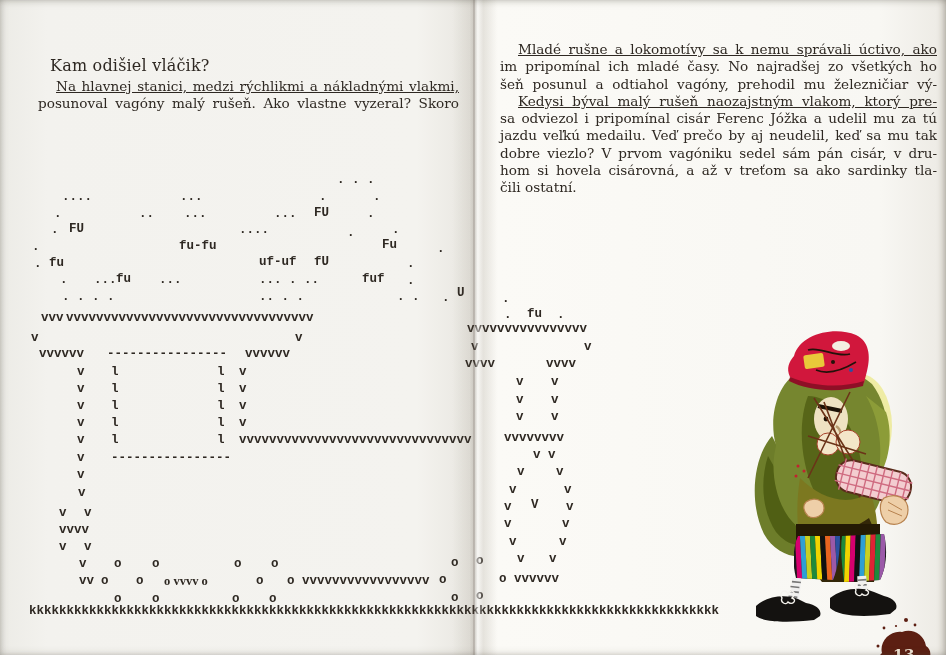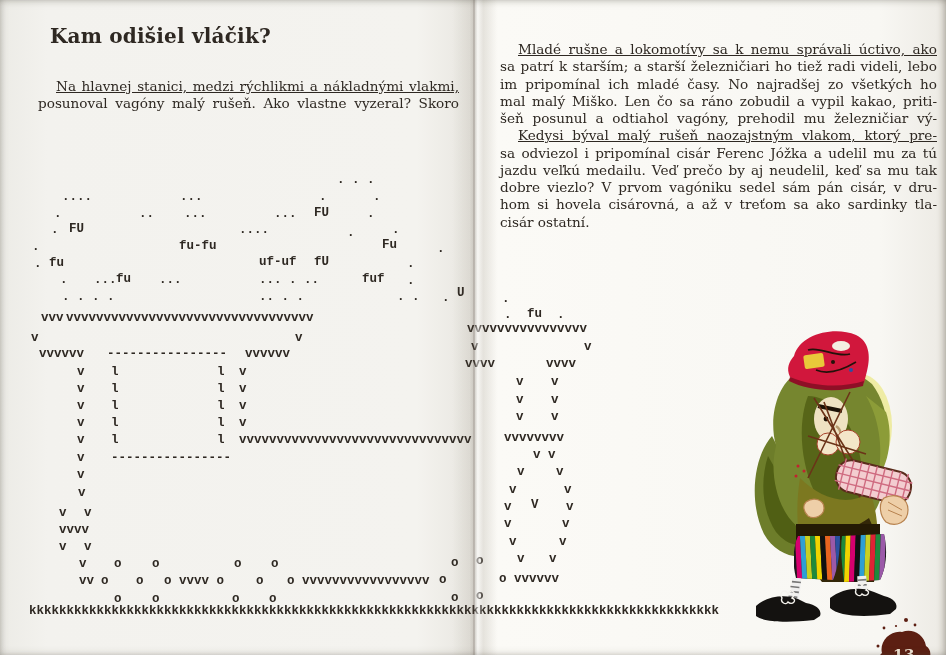--- a/index.html
+++ b/index.html
@@ -7,21 +7,21 @@
     position:relative;width:946px;height:655px;overflow:hidden;
     background:linear-gradient(90deg,#ecebe6 0%,#f3f2ee 5%,#f4f3ef 44%,#e9e7e1 49.6%,#fbfaf6 52.5%,#f8f7f3 93%,#eeece6 99%,#e2dfd8 100%);
     font-family:"DejaVu Serif", serif;
   }
   #stage:after{content:"";position:absolute;inset:0;pointer-events:none;
     box-shadow:inset 0 4px 8px -4px rgba(90,85,75,.35), inset 0 -4px 8px -4px rgba(90,85,75,.25), inset -5px 0 9px -5px rgba(90,85,75,.4), inset 5px 0 9px -5px rgba(90,85,75,.3);}
   .gutter{position:absolute;top:0;left:452px;width:46px;height:655px;pointer-events:none;
     background:
       linear-gradient(90deg,rgba(110,100,85,0) 0%,rgba(110,100,85,.10) 38%,rgba(80,70,58,.22) 48%,rgba(255,255,255,.55) 56%,rgba(110,100,85,.10) 68%,rgba(110,100,85,0) 100%);}
   .gutter:before{content:"";position:absolute;top:0;left:21px;width:2px;height:100%;background:rgba(70,60,48,.14);}
-  .page-title{position:absolute;left:50px;top:24px;font-size:20px;font-weight:bold;color:var(--ink);letter-spacing:.2px;}
+  .page-title{position:absolute;left:50px;top:56px;font-size:16px;font-weight:normal;color:var(--ink);letter-spacing:.2px;}
   .textblock{position:absolute;color:var(--ink);font-size:13.6px;line-height:17.3px;}
   #left-para{left:38px;top:78px;width:421px;}
   #right-col{left:500px;top:41px;width:437px;line-height:17.25px;}
   .tl{text-align:justify;text-align-last:justify;white-space:nowrap;}
   .tl.end{text-align-last:left;}
   .tl.ind{padding-left:18px;text-decoration:underline;}
   #art-layer{position:absolute;inset:0;pointer-events:none;}
   #art-layer span{position:absolute;font:bold 12.5px "Liberation Mono", monospace;color:var(--ink);white-space:pre;}
   .badge-wrap{position:absolute;left:872px;top:616px;width:64px;height:74px;}
   .badge-num{position:absolute;left:19px;top:30px;width:26px;text-align:center;font:bold 15px "DejaVu Serif",serif;color:var(--badge-text);letter-spacing:.5px;}
@@ -33,30 +33,28 @@
 <div id="stage">
 
   <div class="page-title">Kam odišiel vláčik?</div>
   <div id="left-para" class="textblock">
       <div class="tl ind">Na hlavnej stanici, medzi rýchlikmi a nákladnými vlakmi,</div>
       <div class="tl">posunoval vagóny malý rušeň. Ako vlastne vyzeral? Skoro</div>
     </div>
 
   <div id="right-col" class="textblock">
       <div class="tl ind">Mladé rušne a lokomotívy sa k nemu správali úctivo, ako</div>
-      <div class="tl">sa patrí k starším; a starší železničiari ho tiež radi videli, lebo</div>
       <div class="tl">im pripomínal ich mladé časy. No najradšej zo všetkých ho</div>
-      <div class="tl">mal malý Miško. Len čo sa ráno zobudil a vypil kakao, priti-</div>
       <div class="tl">šeň posunul a odtiahol vagóny, prehodil mu železničiar vý-</div>
       <div class="tl ind">Kedysi býval malý rušeň naozajstným vlakom, ktorý pre-</div>
       <div class="tl">sa odviezol i pripomínal cisár Ferenc Jóžka a udelil mu za tú</div>
       <div class="tl">jazdu veľkú medailu. Veď prečo by aj neudelil, keď sa mu tak</div>
       <div class="tl">dobre viezlo? V prvom vagóniku sedel sám pán cisár, v dru-</div>
       <div class="tl">hom si hovela cisárovná, a až v treťom sa ako sardinky tla-</div>
-      <div class="tl end">cisár ostatní.</div>
+      <div class="tl end">čili ostatní.</div>
     </div>
 
   <div id="art-layer">
       <span style="left: 337px; top: 173px;">. . .</span>
       <span style="left: 62px; top: 190px;">....</span>
       <span style="left: 180px; top: 190px;">...</span>
       <span style="left: 319px; top: 190px;">.</span>
       <span style="left: 373px; top: 190px;">.</span>
       <span style="left: 54px; top: 207px;">.</span>
       <span style="left: 139px; top: 207px;">..</span>
@@ -133,21 +131,21 @@
       <span style="left: 79px; top: 557px;">v</span>
       <span style="left: 114px; top: 557px;">o</span>
       <span style="left: 152px; top: 557px;">o</span>
       <span style="left: 234px; top: 557px;">o</span>
       <span style="left: 271px; top: 557px;">o</span>
       <span style="left: 451px; top: 556px;">o</span>
       <span style="left: 476px; top: 554px;">o</span>
       <span style="left: 79px; top: 574px;">vv</span>
       <span style="left: 101px; top: 574px;">o</span>
       <span style="left: 136px; top: 574px;">o</span>
-      <span style="left: 164px; top: 574px;">o vvvv o</span>
+      <span style="left: 164px; top: 574px; font-family: Liberation Serif, serif;">o vvvv o</span>
       <span style="left: 256px; top: 574px;">o</span>
       <span style="left: 287px; top: 574px;">o</span>
       <span style="left: 302px; top: 574px;">vvvvvvvvvvvvvvvvv</span>
       <span style="left: 439px; top: 573px;">o</span>
       <span style="left: 499px; top: 572px;">o</span>
       <span style="left: 514px; top: 572px;">vvvvvv</span>
       <span style="left: 114px; top: 592px;">o</span>
       <span style="left: 152px; top: 592px;">o</span>
       <span style="left: 232px; top: 592px;">o</span>
       <span style="left: 269px; top: 592px;">o</span>

